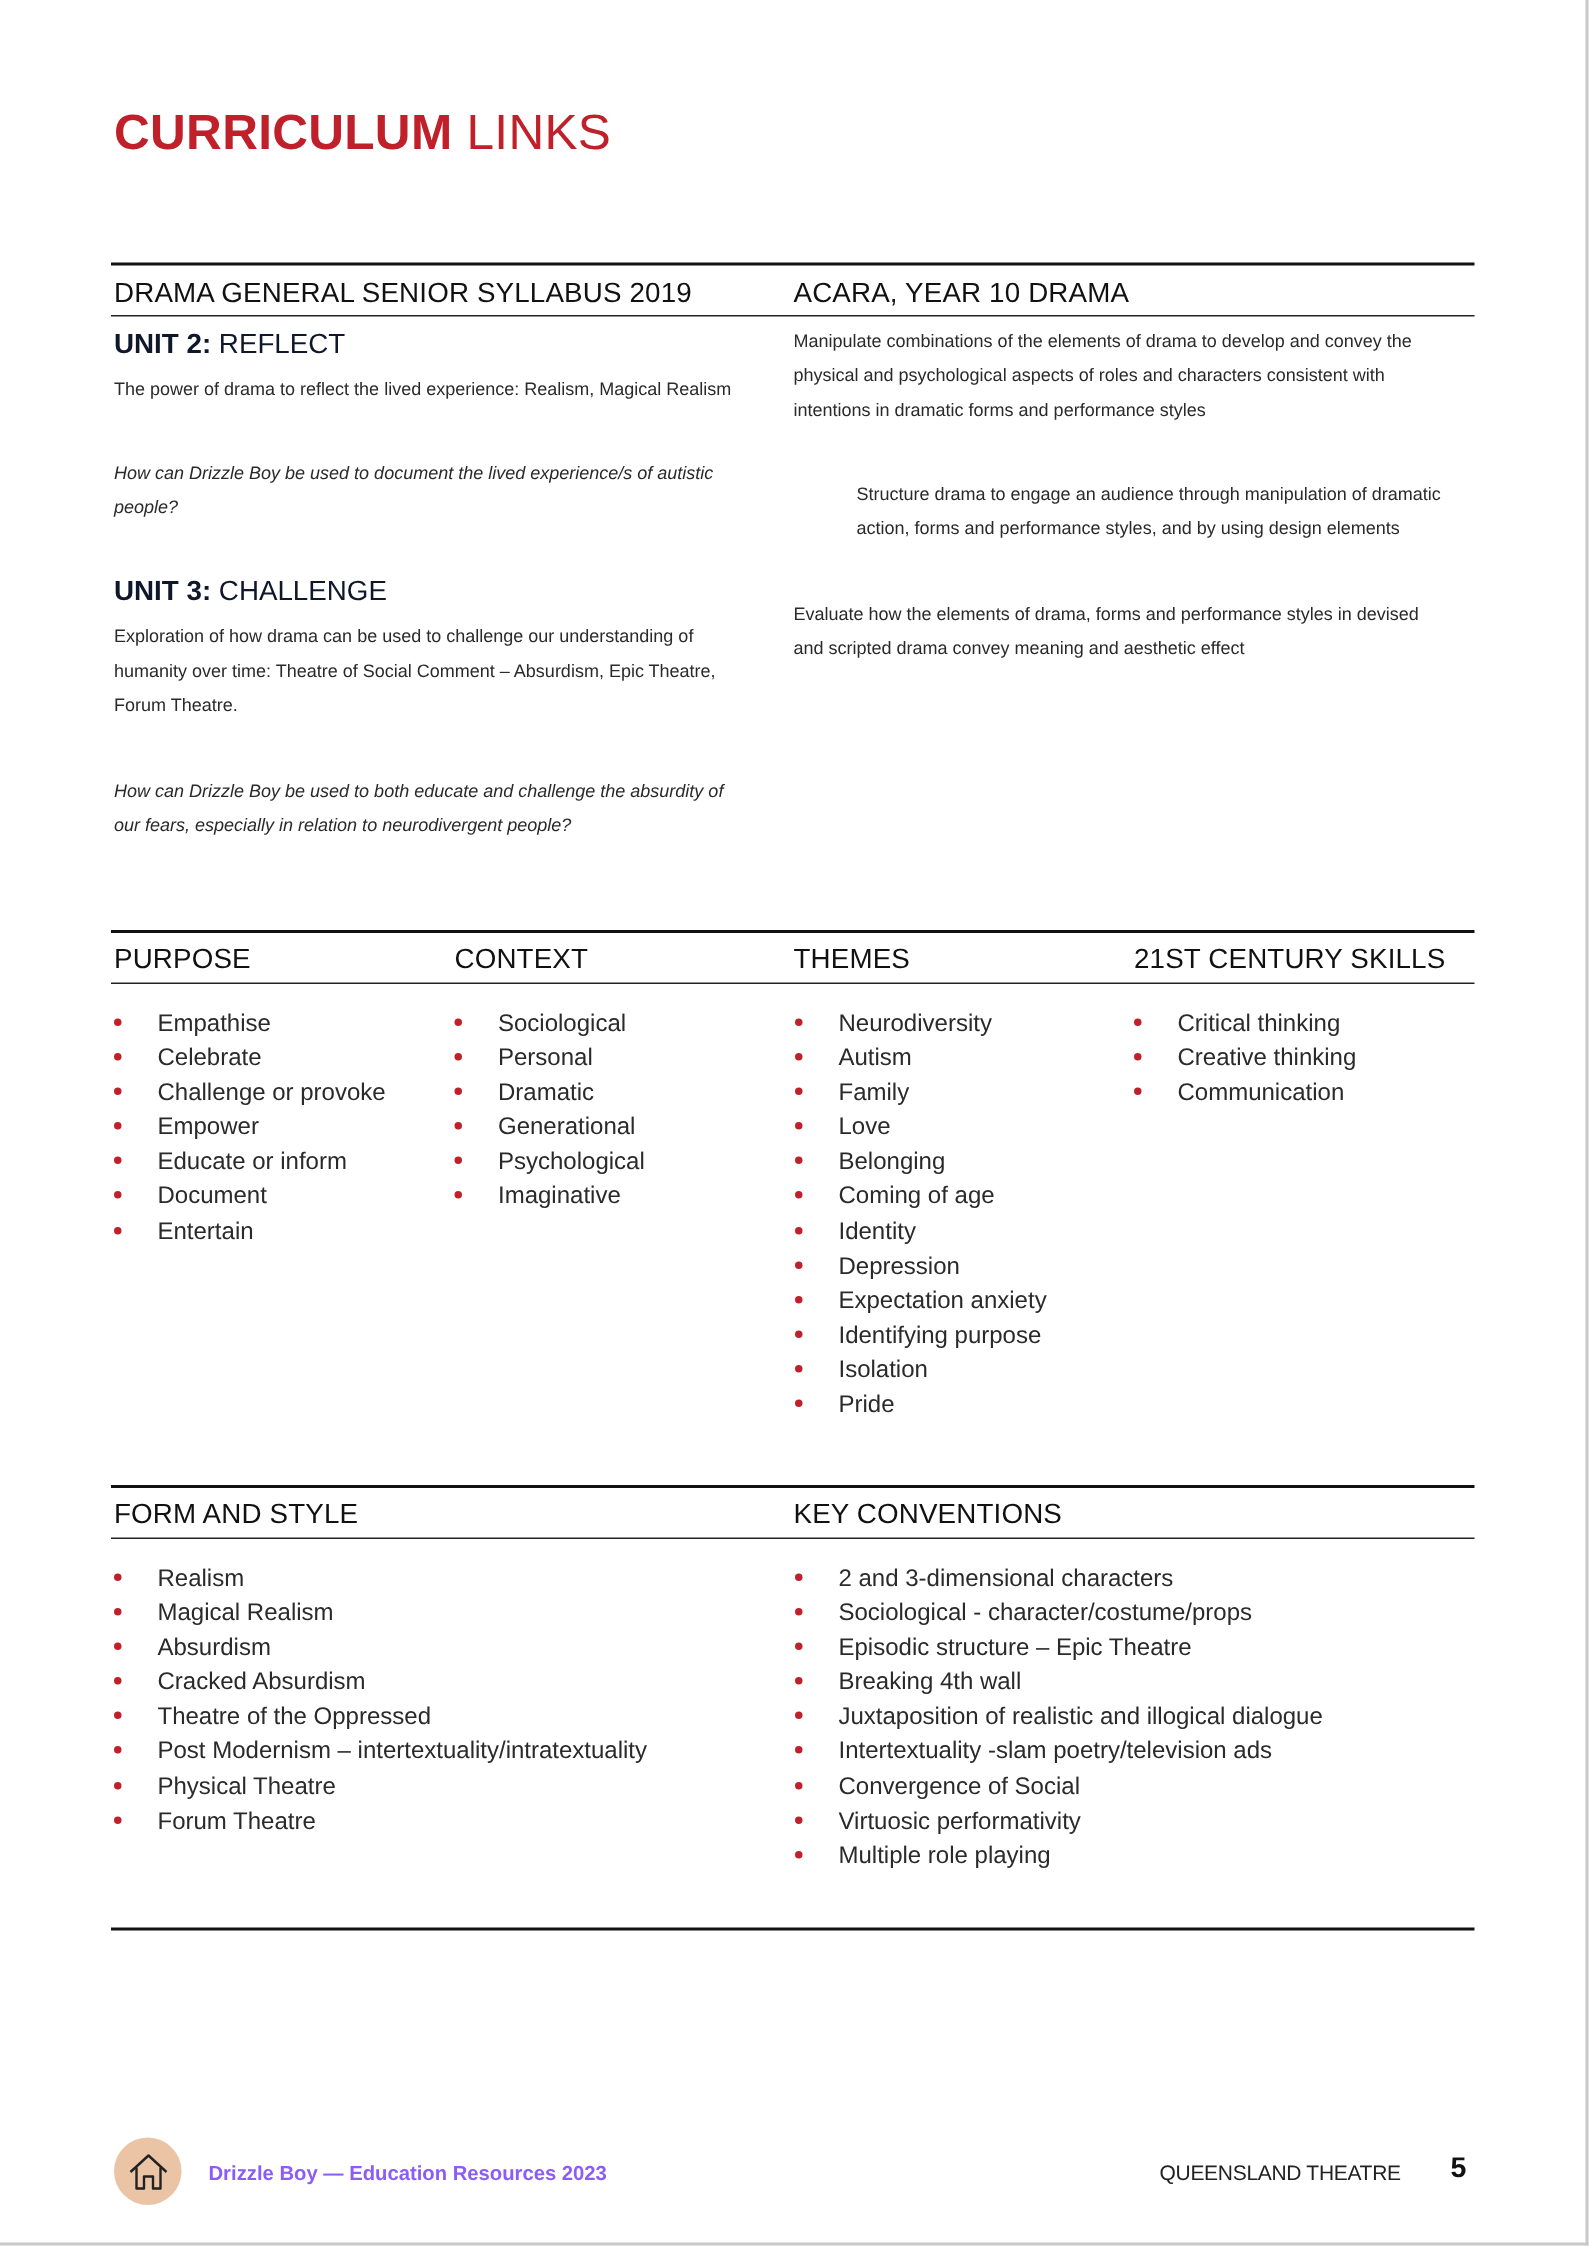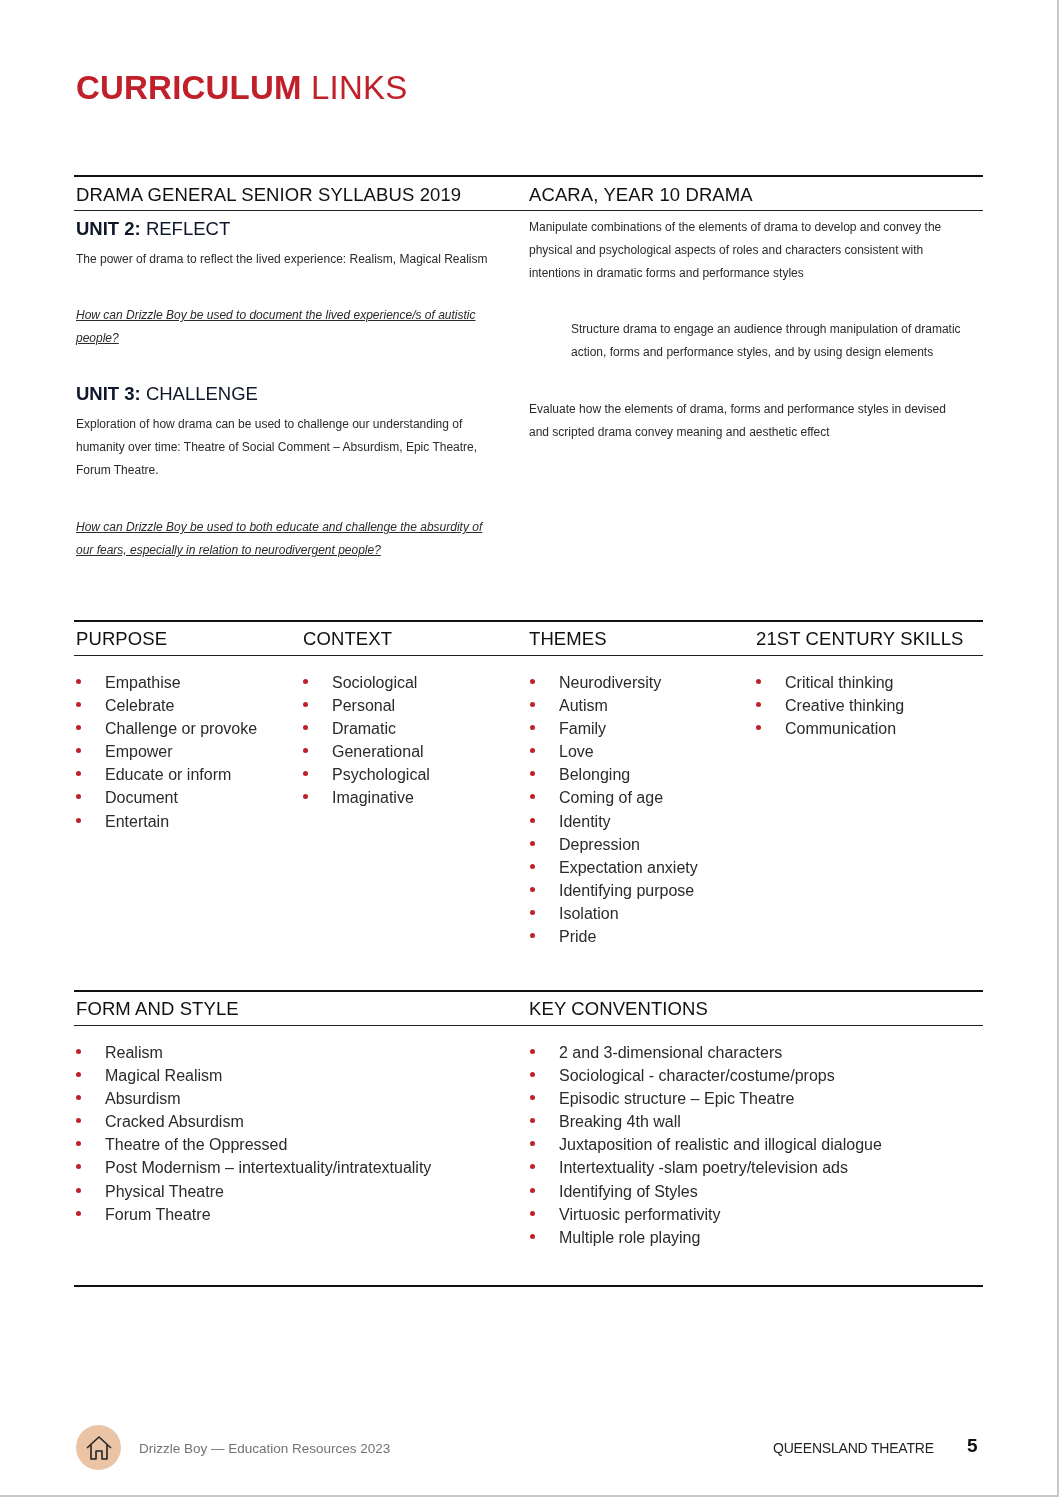--- a/index.html
+++ b/index.html
@@ -27,37 +27,37 @@
     position: absolute; font-weight: 400; font-size: 18.5px; color: #111;
     white-space: nowrap; letter-spacing: 0.1px;
   }
 
   .unit-head { position: absolute; font-size: 18.5px; color: #0f172a; white-space: nowrap; }
   .unit-head b { font-weight: 700; }
 
   .para {
     position: absolute; font-size: 12px; line-height: 23px; color: #2a2a2a;
   }
-  .para.italic { font-style: italic; text-decoration: underline; }
+  .para.italic { font-style: italic; }
 
   ul.blist { position: absolute; list-style: none; margin: 0; padding: 0; }
   ul.blist li {
     position: relative; font-size: 16px; line-height: 23.1px; color: #2a2a2a;
     padding-left: 31px; white-space: nowrap;
   }
   ul.blist li .dot {
     position: absolute; left: 2px; top: 8px; width: 5px; height: 5px; border-radius: 50%;
     background: #c0202a;
   }
 
   .footer-icon {
     position: absolute; left: 76px; top: 1425px; width: 45px; height: 45px; border-radius: 50%;
     background: #ebc4a6; display: flex; align-items: center; justify-content: center;
   }
-  .footer-left { position: absolute; left: 139px; top: 1441px; font-size: 13.5px; color: #737373; white-space: nowrap; }
+  .footer-left { position: absolute; left: 139px; top: 1441px; font-size: 13.5px; color: #8b5cf6; white-space: nowrap; font-weight: bold; }
   .footer-org { position: absolute; left: 773px; top: 1440px; font-size: 14px; color: #222; white-space: nowrap; letter-spacing: -0.2px; }
   .footer-page { position: absolute; left: 967px; top: 1435px; font-size: 19px; font-weight: 700; color: #111; }
 </style>
 </head>
 <body>
 
 <div class="page-edge-right"></div>
 <div class="page-edge-bottom"></div>
 
 <h1 class="title" style="margin:0;">
@@ -152,21 +152,21 @@
       <li><span class="dot"></span><span>Physical Theatre</span></li>
       <li><span class="dot"></span><span>Forum Theatre</span></li>
     </ul>
   <ul class="blist" style="left:454px; top:51px;">
       <li><span class="dot"></span><span>2 and 3-dimensional characters</span></li>
       <li><span class="dot"></span><span>Sociological - character/costume/props</span></li>
       <li><span class="dot"></span><span>Episodic structure – Epic Theatre</span></li>
       <li><span class="dot"></span><span>Breaking 4th wall</span></li>
       <li><span class="dot"></span><span>Juxtaposition of realistic and illogical dialogue</span></li>
       <li><span class="dot"></span><span>Intertextuality -slam poetry/television ads</span></li>
-      <li><span class="dot"></span><span>Identifying of Styles</span></li>
+      <li><span class="dot"></span><span>Convergence of Social</span></li>
       <li><span class="dot"></span><span>Virtuosic performativity</span></li>
       <li><span class="dot"></span><span>Multiple role playing</span></li>
     </ul>
 
   <div class="rule-thick" style="top:295px;"></div>
 </div>
 
 <div class="footer-icon">
   <svg width="30" height="28" viewBox="0 0 30 28">
     <path d="M3 14 L15 3 L27 14" fill="none" stroke="#222" stroke-width="1.6" stroke-linejoin="round"></path>

